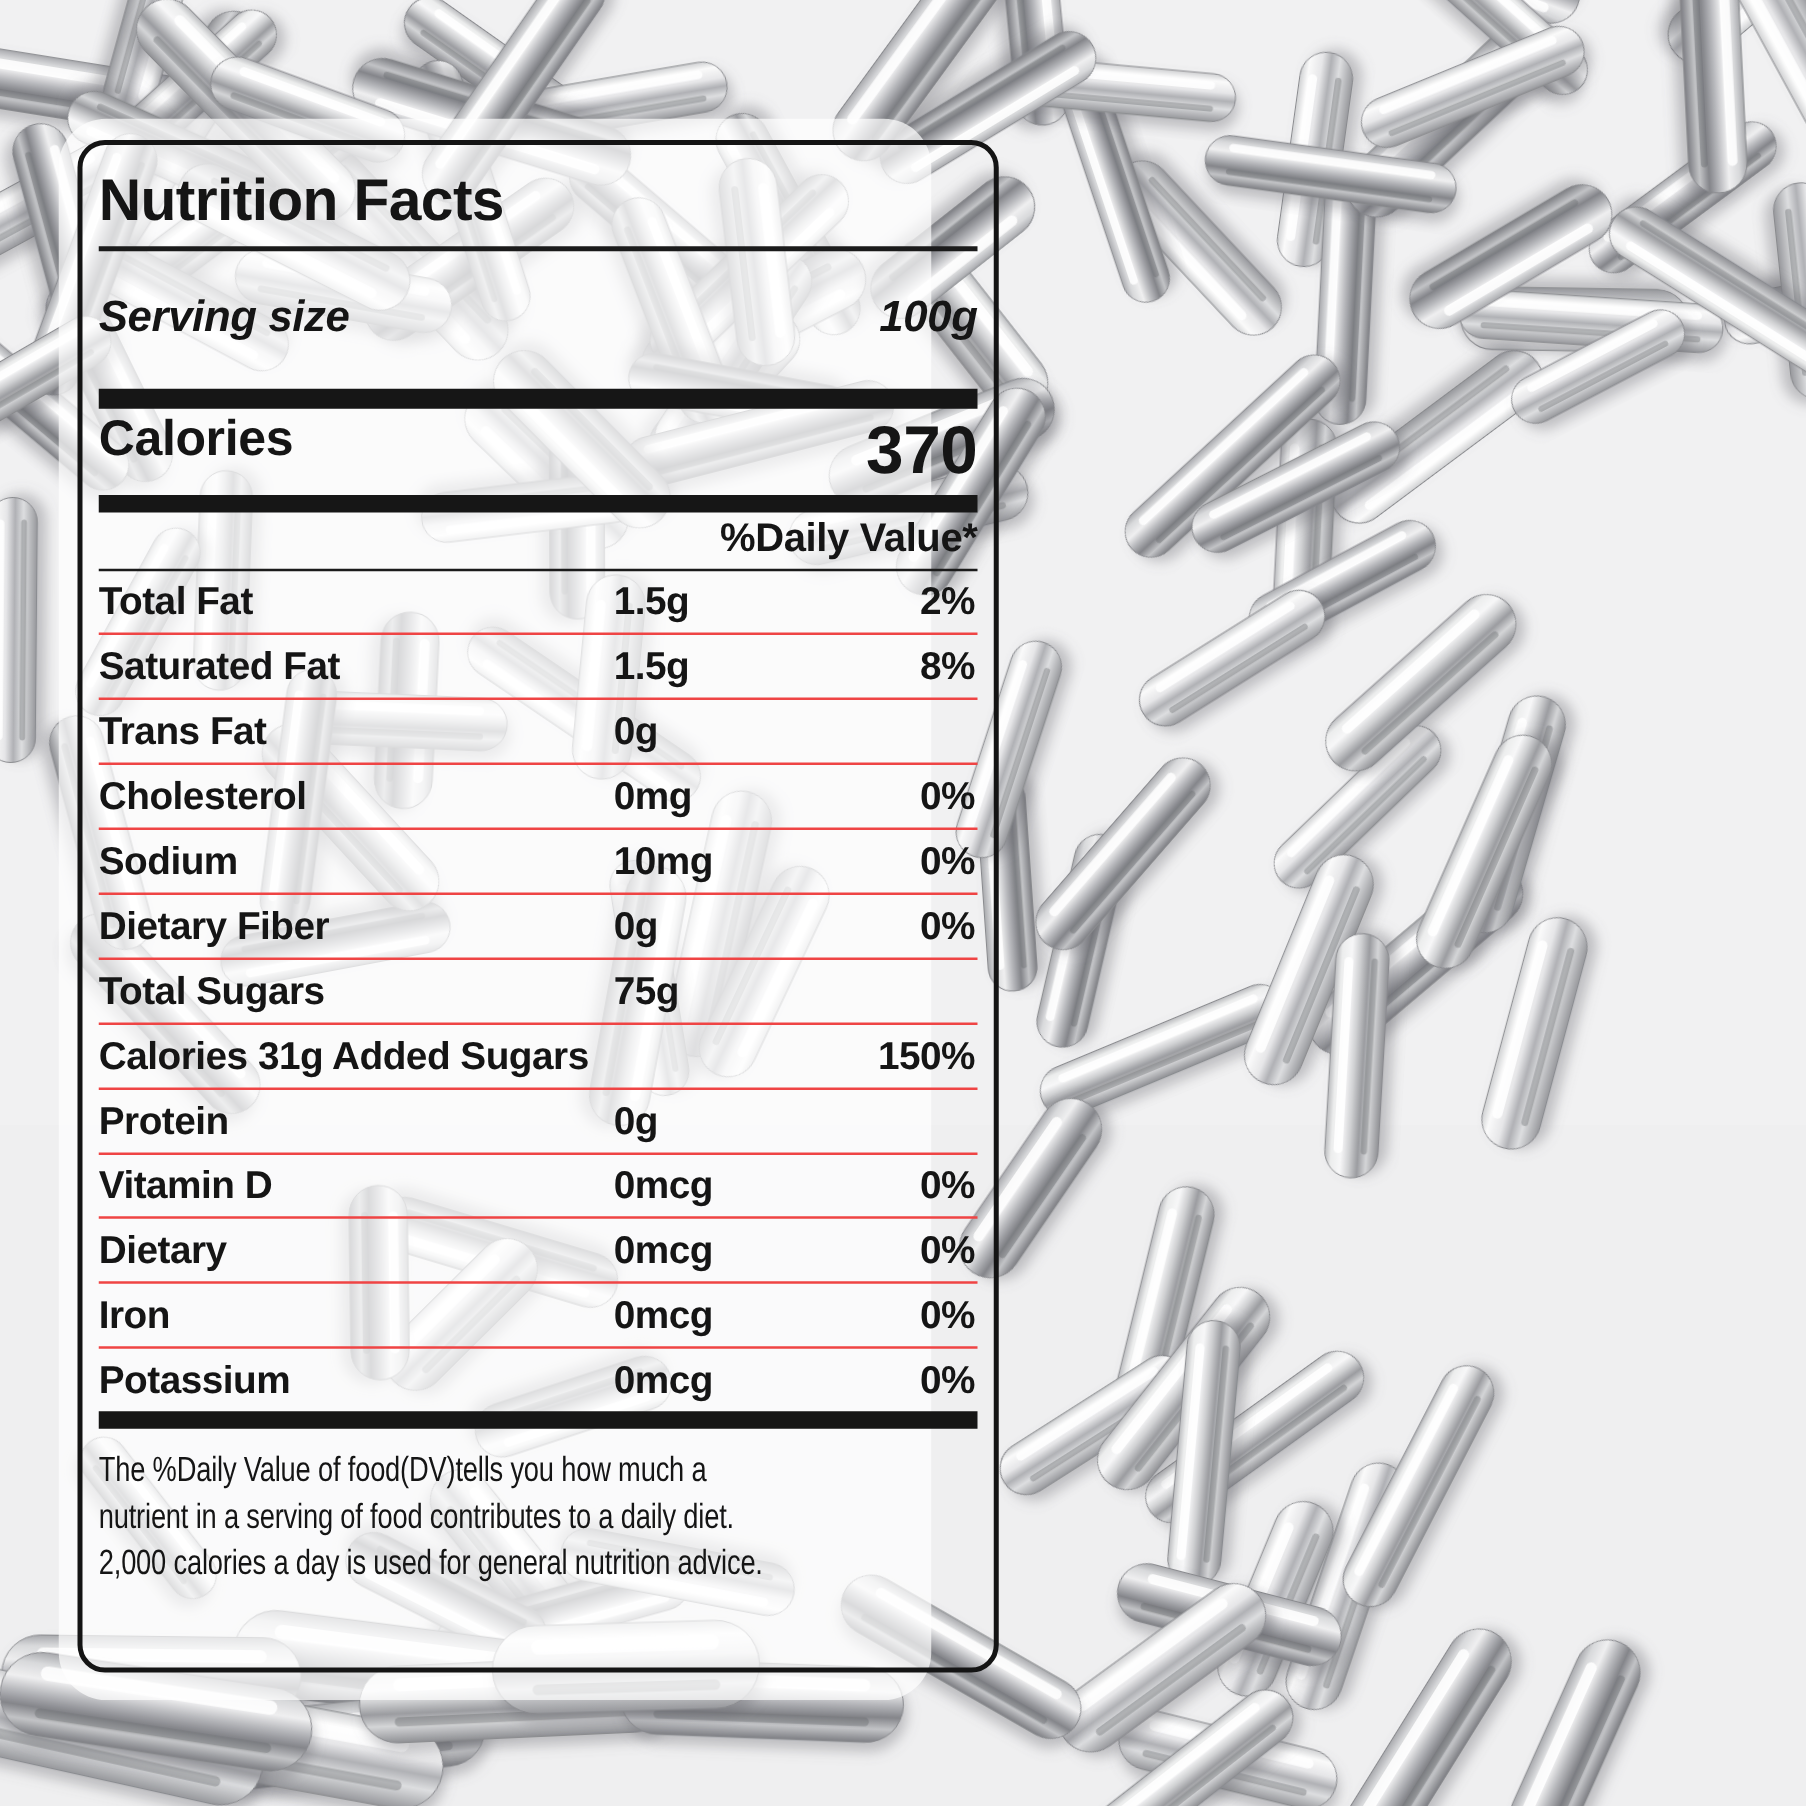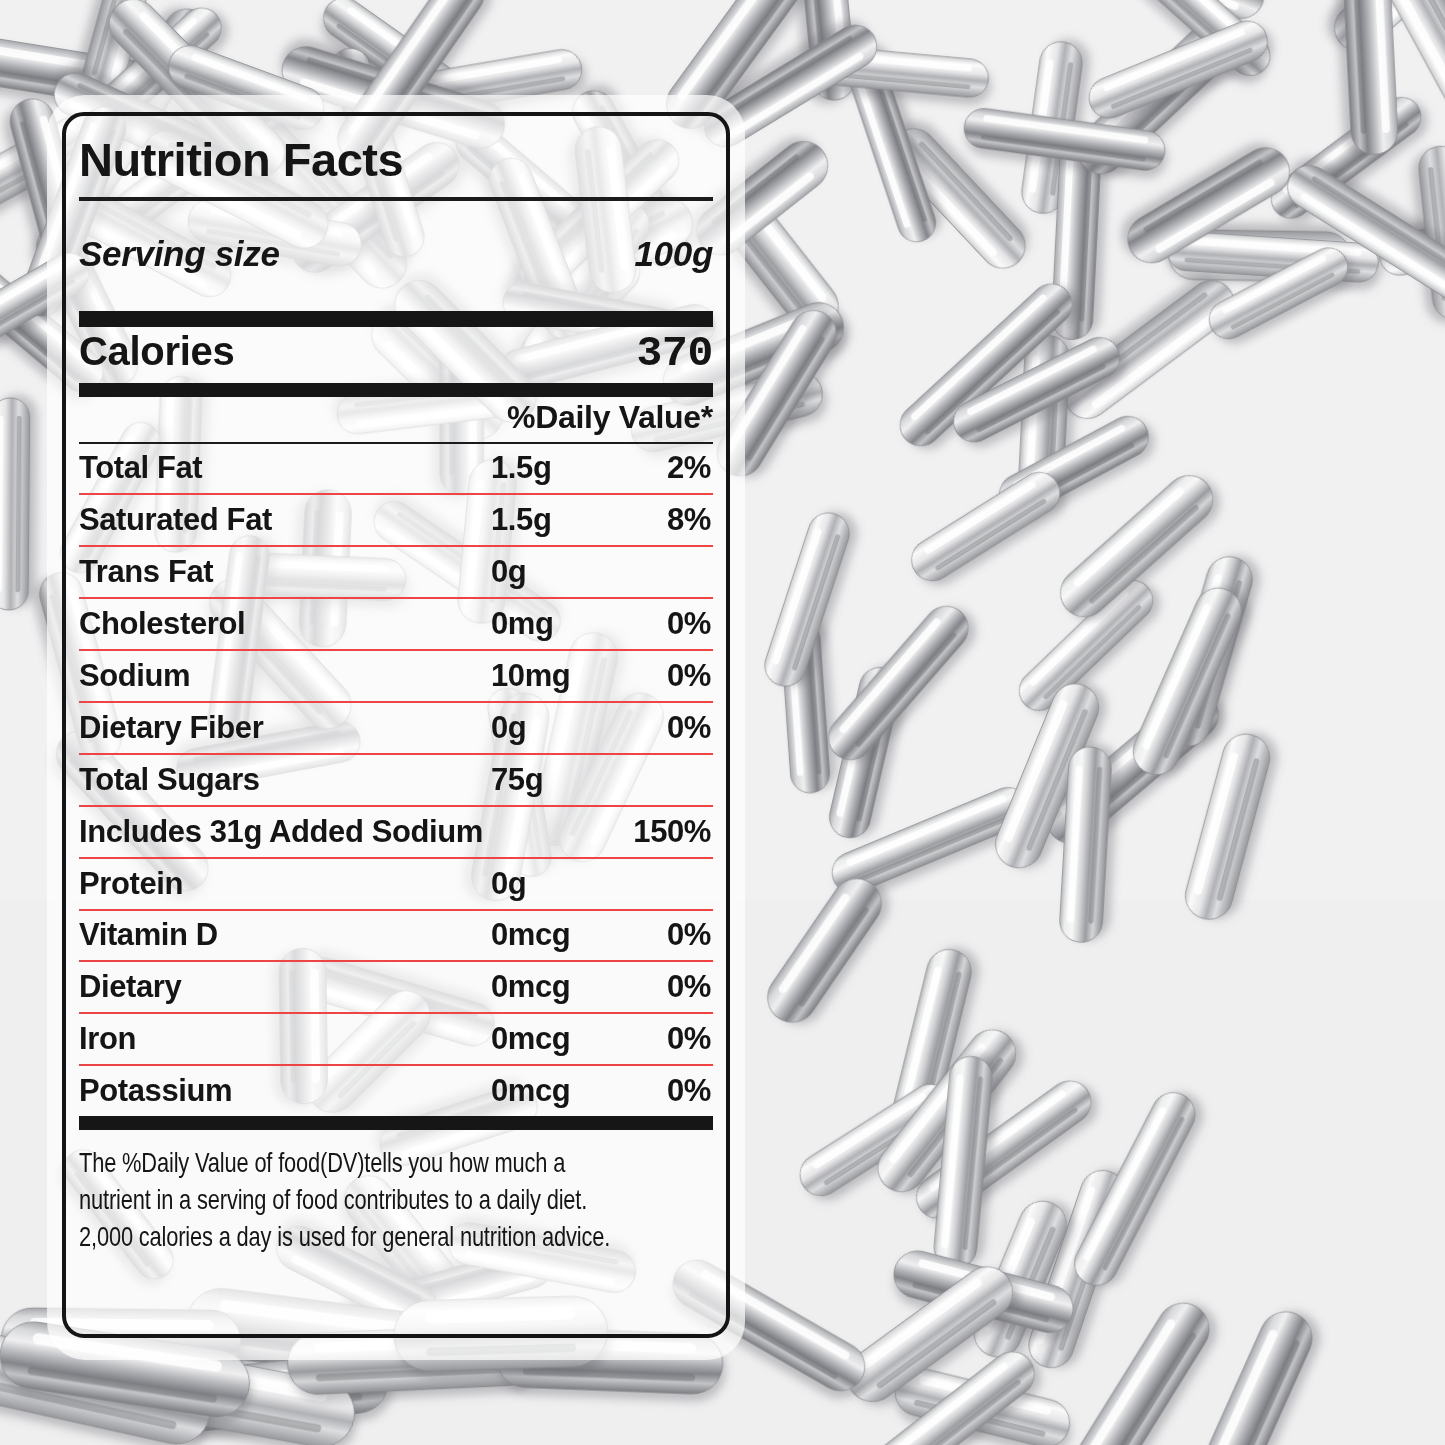--- a/index.html
+++ b/index.html
@@ -10,42 +10,42 @@
     color:#151515;
   }
   #bg{position:absolute;left:0;top:0;}
   
   .panel{
     position:absolute;left:47px;top:95px;width:698px;height:1265px;
     background:rgba(255,255,255,0.70);
     border-radius:38px;
   }
   .label-box{
-    position:absolute;left:62px;top:112px;width:668px;height:1226px;
+    position:absolute;left:62px;top:112px;width:737px;height:1226px;
     border:4px solid #141414;border-radius:22px;
     box-sizing:border-box;
     padding:0 13px;
   }
   .title{
     margin-top:16px;font-size:47px;line-height:56px;font-weight:700;letter-spacing:-0.5px;
   }
   .rule-thin{height:3.5px;background:#1b1b1b;margin-top:9px;}
   .serving-row{
     margin-top:33px;display:flex;justify-content:space-between;align-items:baseline;
     font-size:35px;font-weight:600;letter-spacing:-0.3px;font-style:italic;
   }
   .serving-row .val{font-weight:700;}
   .bar{background:#161616;}
   .bar1{height:16px;margin-top:37px;}
   .aps{margin-top:13px;font-size:33px;font-weight:600;letter-spacing:-0.3px;}
   .calories-row{
     display:flex;justify-content:space-between;align-items:flex-start;margin-top:2px;
     font-size:40px;font-weight:700;letter-spacing:-0.3px;
   }
-  .calories-row .val{font-size:43px;font-family:Liberation Mono, monospace;}
+  .calories-row .val{font-size:54px;}
   .bar2{height:14px;margin-top:5px;}
   .dvh{margin-top:2px;font-size:32px;font-weight:700;text-align:right;letter-spacing:-0.3px;}
   .rows{margin-top:6px;border-top:2.5px solid #1b1b1b;}
   .nrow{
     position:relative;height:49.9px;border-bottom:2px solid #ef4444;
     display:flex;align-items:center;
     font-size:31px;font-weight:600;letter-spacing:-0.4px;white-space:nowrap;
   }
   .nrow:last-child{border-bottom:none;}
   .nrow .namt{position:absolute;left:412px;}
@@ -834,21 +834,21 @@
         <span class="nname">Dietary Fiber</span>
         <span class="namt">0g</span>
         <span class="npct">0%</span>
       </div>
       <div class="nrow">
         <span class="nname">Total Sugars</span>
         <span class="namt">75g</span>
         <span class="npct"></span>
       </div>
       <div class="nrow">
-        <span class="nname">Includes 31g Added Sodium</span>
+        <span class="nname">Calories 31g Added Sugars</span>
         <span class="namt"></span>
         <span class="npct">150%</span>
       </div>
       <div class="nrow">
         <span class="nname">Protein</span>
         <span class="namt">0g</span>
         <span class="npct"></span>
       </div>
       <div class="nrow">
         <span class="nname">Vitamin D</span>

